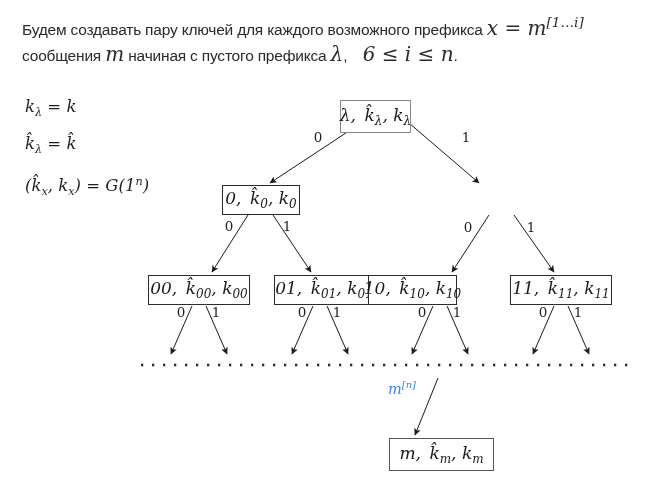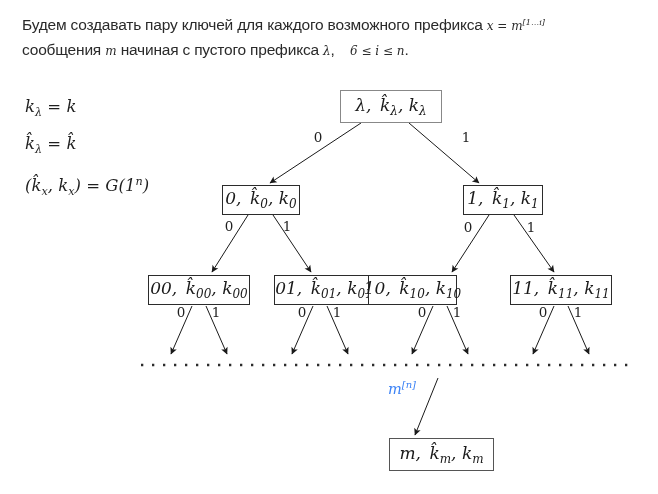--- a/index.html
+++ b/index.html
@@ -8,21 +8,21 @@
     font-family:"Liberation Sans", sans-serif; color:#262626; overflow:hidden;
   }
   
   .mth { font-family:"DejaVu Serif","DejaVu Sans", serif; font-style:italic; }
   sub { font-size:0.68em; }
   sup { font-size:0.68em; }
 
   
   .intro { position:absolute; left:22px; top:10px; }
   .intro-line { font-size:15.5px; line-height:24px; white-space:nowrap; letter-spacing:-0.2px; color:#2a2a2a; }
-  .intro-line .mth { font-size:12px; letter-spacing:0; }
+  .intro-line .mth { font-size:20px; letter-spacing:0; }
 
   
   .formulas { position:absolute; left:25px; top:91px; }
   .formula { line-height:31px; font-size:16.5px; white-space:nowrap; color:#1f1f1f; }
 
   
   .node {
     position:absolute; background:#fff; border:1px solid #2b2b2b;
     display:flex; align-items:center; justify-content:center;
     font-size:17px; color:#1a1a1a; white-space:nowrap; box-sizing:border-box;
@@ -86,29 +86,26 @@
       <line x1="447" y1="306" x2="468" y2="354" marker-end="url(#arr)"></line>
       <line x1="554" y1="306" x2="533" y2="354" marker-end="url(#arr)"></line>
       <line x1="568" y1="306" x2="589" y2="354" marker-end="url(#arr)"></line>
     </g>
     <line class="dots" x1="141" y1="365" x2="630" y2="365"></line>
     <g>
       <line x1="438" y1="378" x2="415" y2="435" marker-end="url(#arr)"></line>
     </g>
   </svg>
 
-  <div class="node root" style="left:340px;top:90px;width:102px;height:33px">
+  <div class="node root" style="left:340px;top:100px;width:71px;height:33px">
       <span class="mth">λ, k̂<sub>λ</sub>, k<sub>λ</sub></span>
     </div>
 
   <div class="node" style="left:222px;top:185px;width:78px;height:30px">
       <span class="mth">0, k̂<sub>0</sub>, k<sub>0</sub></span>
-    </div>
-  <div class="node" style="left:463px;top:185px;width:80px;height:30px">
-      <span class="mth">1, k̂<sub>1</sub>, k<sub>1</sub></span>
     </div>
 
   <div class="node" style="left:148px;top:275px;width:102px;height:30px">
       <span class="mth">00, k̂<sub>00</sub>, k<sub>00</sub></span>
     </div>
   <div class="node" style="left:274px;top:275px;width:100px;height:30px">
       <span class="mth">01, k̂<sub>01</sub>, k<sub>01</sub></span>
     </div>
   <div class="node" style="left:368px;top:275px;width:89px;height:30px">
       <span class="mth">10, k̂<sub>10</sub>, k<sub>10</sub></span>

